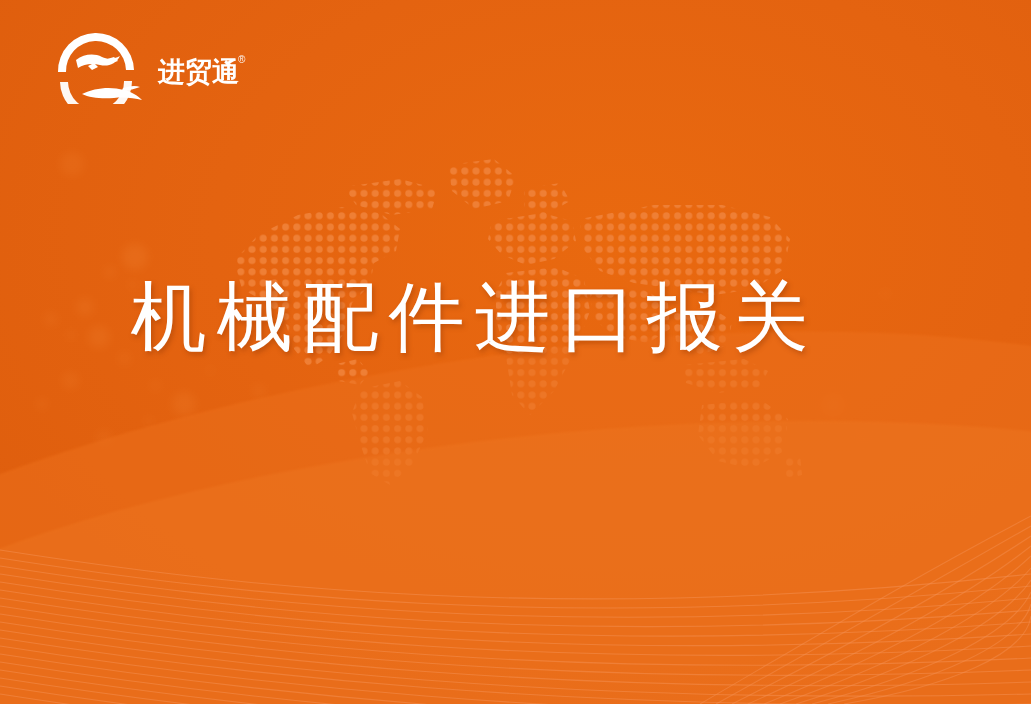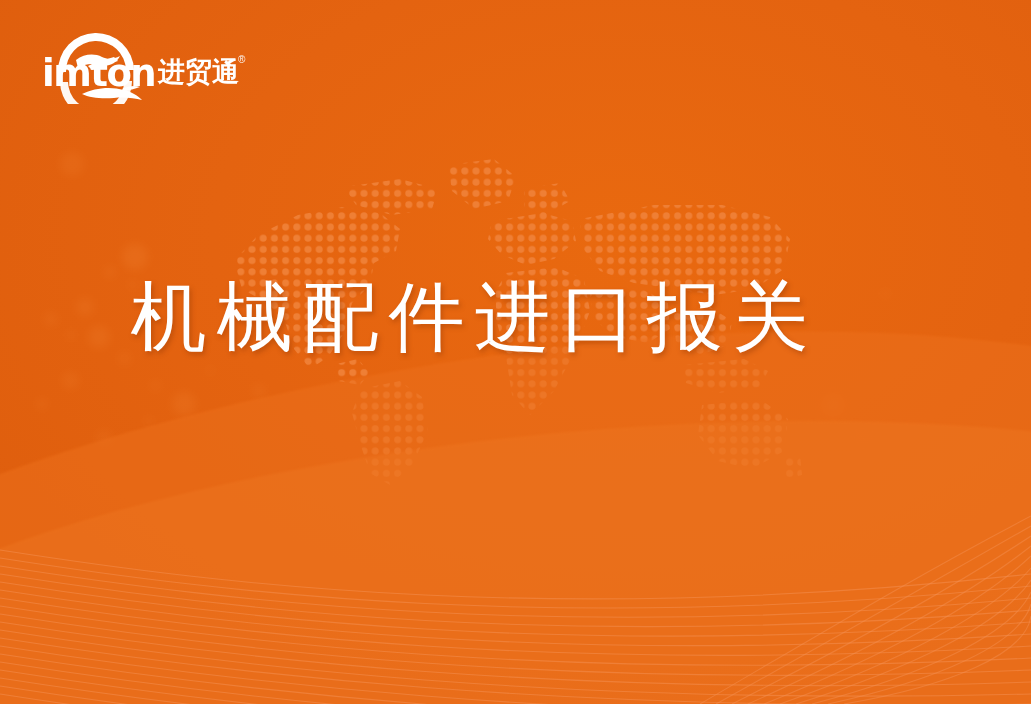--- a/index.html
+++ b/index.html
@@ -254,21 +254,20 @@
       <path d="M40,34 C48,28 58,27 66,31 C72,34 78,33 84,30 C80,38 72,41 64,39
                C56,37 48,38 42,42 Z" fill="#ffffff"></path>
       <path d="M52,40 L58,37 L62,41 L56,44 Z" fill="#ffffff"></path>
       <path d="M68,34 L78,31 L82,35 L72,38 Z" fill="#ffffff"></path>
 
       <path d="M46,68 C58,62 74,60 88,64 C96,66 102,70 106,74
                C98,72 88,71 78,72 C66,73 54,72 46,68 Z" fill="#ffffff"></path>
       <path d="M86,63 C92,60 99,59 104,61 C99,63 93,64 88,65 Z" fill="#ffffff"></path>
     </svg>
     <div id="logo-text-wrap">
-      <span id="logo-latin">imton</span>
       <span id="logo-cn">进贸通</span>
       <span id="logo-reg">®</span>
     </div>
   </div>
 
   <div id="headline">
     <div class="hl-line">机械配件进口报关</div>
   </div>
 
 </div>

